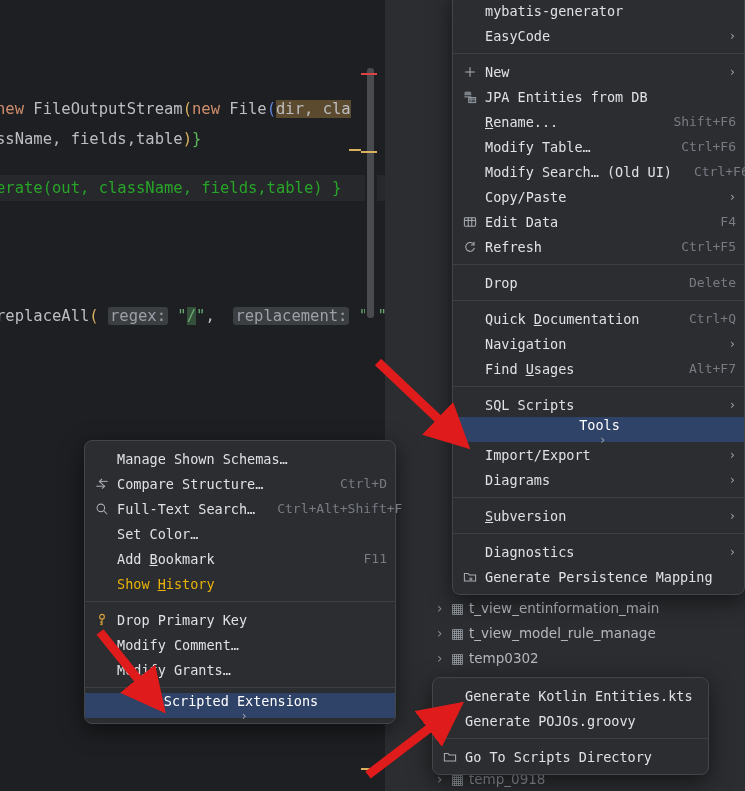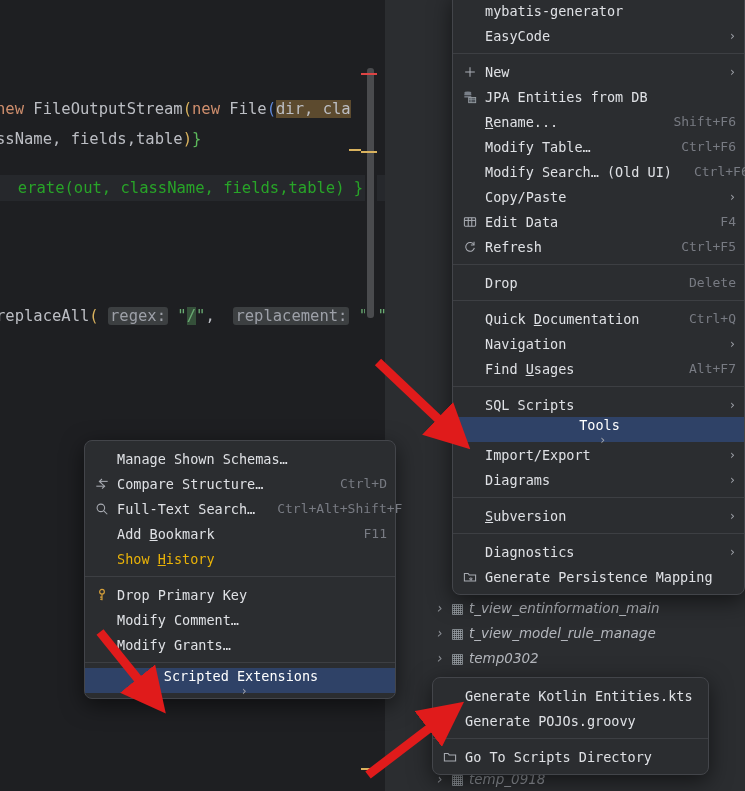--- a/index.html
+++ b/index.html
@@ -3,21 +3,21 @@
 <meta charset="utf-8">
 <style>
   html,body{margin:0;padding:0;}
   body{
     width:745px;height:791px;position:relative;overflow:hidden;
     background:#1e1f22;
     font-family:"DejaVu Sans Mono","Liberation Mono",monospace;
     -webkit-font-smoothing:antialiased;
   }
   
-  #editor{position:absolute;left:0;top:0;width:385px;height:791px;background:#1e1f22;text-align:center;}
+  #editor{position:absolute;left:0;top:0;width:385px;height:791px;background:#1e1f22;}
   .code-line{position:absolute;white-space:pre;font-size:15.5px;letter-spacing:0px;color:#bcbec4;}
   .kw{color:#cf8e6d;}
   .kw2{color:#5f87d7;}
   .type{color:#bcbec4;}
   .par-y{color:#d9b25e;}
   .par-g{color:#5cb85c;}
   .str{color:#6aab73;}
   .hintbox{background:#3c3f41;color:#9da0a8;border-radius:3px;padding:0 2px;}
   .sel{background:#5c4a2e;}
   .greenline{color:#28a428;}
@@ -26,21 +26,21 @@
 
   
   #gutter{position:absolute;left:365px;top:0;width:12px;height:791px;background:#1e1f22;}
   #gutter .track{position:absolute;left:2px;top:68px;width:7px;height:250px;background:#4a4b4e;border-radius:3px;}
   .mark{position:absolute;left:0px;width:16px;height:2px;}
 
   #righttree{position:absolute;left:385px;top:0;width:360px;height:791px;background:#2b2d30;}
 
   
   .tree-row{position:absolute;white-space:nowrap;font-size:13.5px;color:#b4b7bd;
-    font-family:"DejaVu Sans","Liberation Sans",sans-serif;font-style:italic;}
+    font-family:"DejaVu Sans","Liberation Sans",sans-serif;}
   .tree-chev{display:inline-block;width:14px;color:#8a8d93;}
   .tree-tbl{display:inline-block;width:18px;color:#9aa0a6;}
 
   
   .menu{
     position:absolute;background:#2b2d30;border:1px solid #43454a;border-radius:8px;
     box-shadow:0 6px 22px rgba(0,0,0,.55);padding:5px 0;box-sizing:border-box;
   }
   .mi{
     position:relative;display:flex;align-items:center;height:25px;box-sizing:border-box;
@@ -267,20 +267,24 @@
         <svg width="14" height="14" viewBox="0 0 16 16" fill="none" stroke="#a8abb2" stroke-width="1.2">
           <circle cx="6.7" cy="6.7" r="4.3"></circle>
           <line x1="10.1" y1="10.1" x2="14" y2="14"></line>
         </svg>
       </span>
       <span class="lbl">Full-Text Search…</span>
       <span class="acc">Ctrl+Alt+Shift+F</span>
     </div>
     <div class="mi">
       <span class="ico"></span>
+      <span class="lbl">Set Color…</span>
+    </div>
+    <div class="mi">
+      <span class="ico"></span>
       <span class="lbl">Add <span class="u">B</span>ookmark</span>
       <span class="acc">F11</span>
     </div>
     <div class="mi dis">
       <span class="ico"></span>
       <span class="lbl">Show <span class="u">H</span>istory</span>
     </div>
     <div class="divider"></div>
     <div class="mi">
       <span class="ico">

